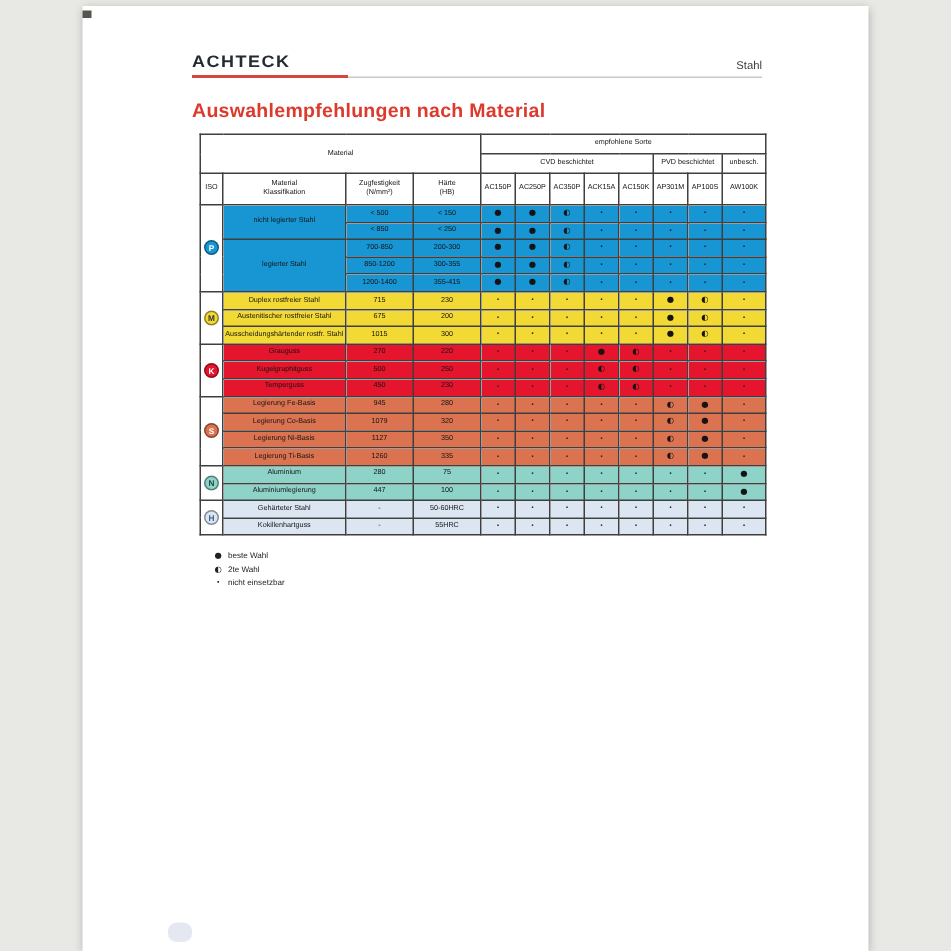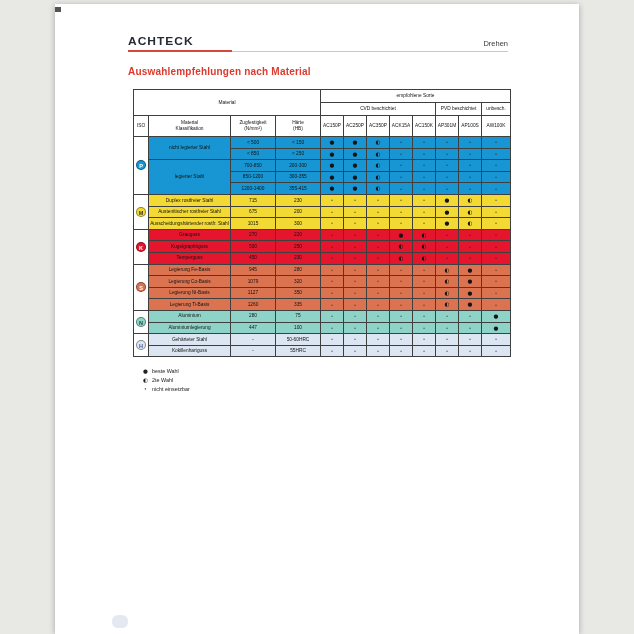--- a/index.html
+++ b/index.html
@@ -19,21 +19,21 @@
     transform:scaleY(.92);
   }
   .header-right{
     position:absolute;left:363px;top:35px;width:90px;text-align:right;
     font-size:7.5px;color:#3a3a3a;
   }
   .header-rule{position:absolute;left:73px;top:47px;width:380px;height:1px;background:#c8c8c6}
   .brand-underline{position:absolute;left:73px;top:46px;width:104px;height:2px;background:#d8473b}
   .page-title{
     position:absolute;left:73px;top:62px;
-    font-size:10px;font-weight:bold;color:#dd3a2d;letter-spacing:.2px;
+    font-size:13px;font-weight:bold;color:#dd3a2d;letter-spacing:.2px;
   }
   table.rec{
     position:absolute;left:78px;top:85px;
     border-collapse:collapse;table-layout:fixed;
   }
   table.rec td{
     border:0.8px solid #3f3f3f;
     font-size:4.8px;line-height:1.15;color:#141414;
     text-align:center;vertical-align:middle;
     padding:0;overflow:hidden;white-space:pre-line;
@@ -58,21 +58,21 @@
     position:absolute;left:57px;top:611px;width:16px;height:13px;border-radius:40%;
     background:#e1e6f0;opacity:.9;
   }
 </style>
 </head>
 <body>
 
 <div class="page">
   <div class="corner-mark"></div>
   <div class="logo">ACHTECK</div>
-  <div class="header-right">Drehen</div>
+  <div class="header-right">Stahl</div>
   <div class="header-rule"></div>
   <div class="brand-underline"></div>
   <div class="page-title">Auswahlempfehlungen nach Material</div>
 
   <table class="rec" id="rec-table">
       <colgroup>
         <col style="width:15px">
         <col style="width:82px">
         <col style="width:45px">
         <col style="width:45px">

